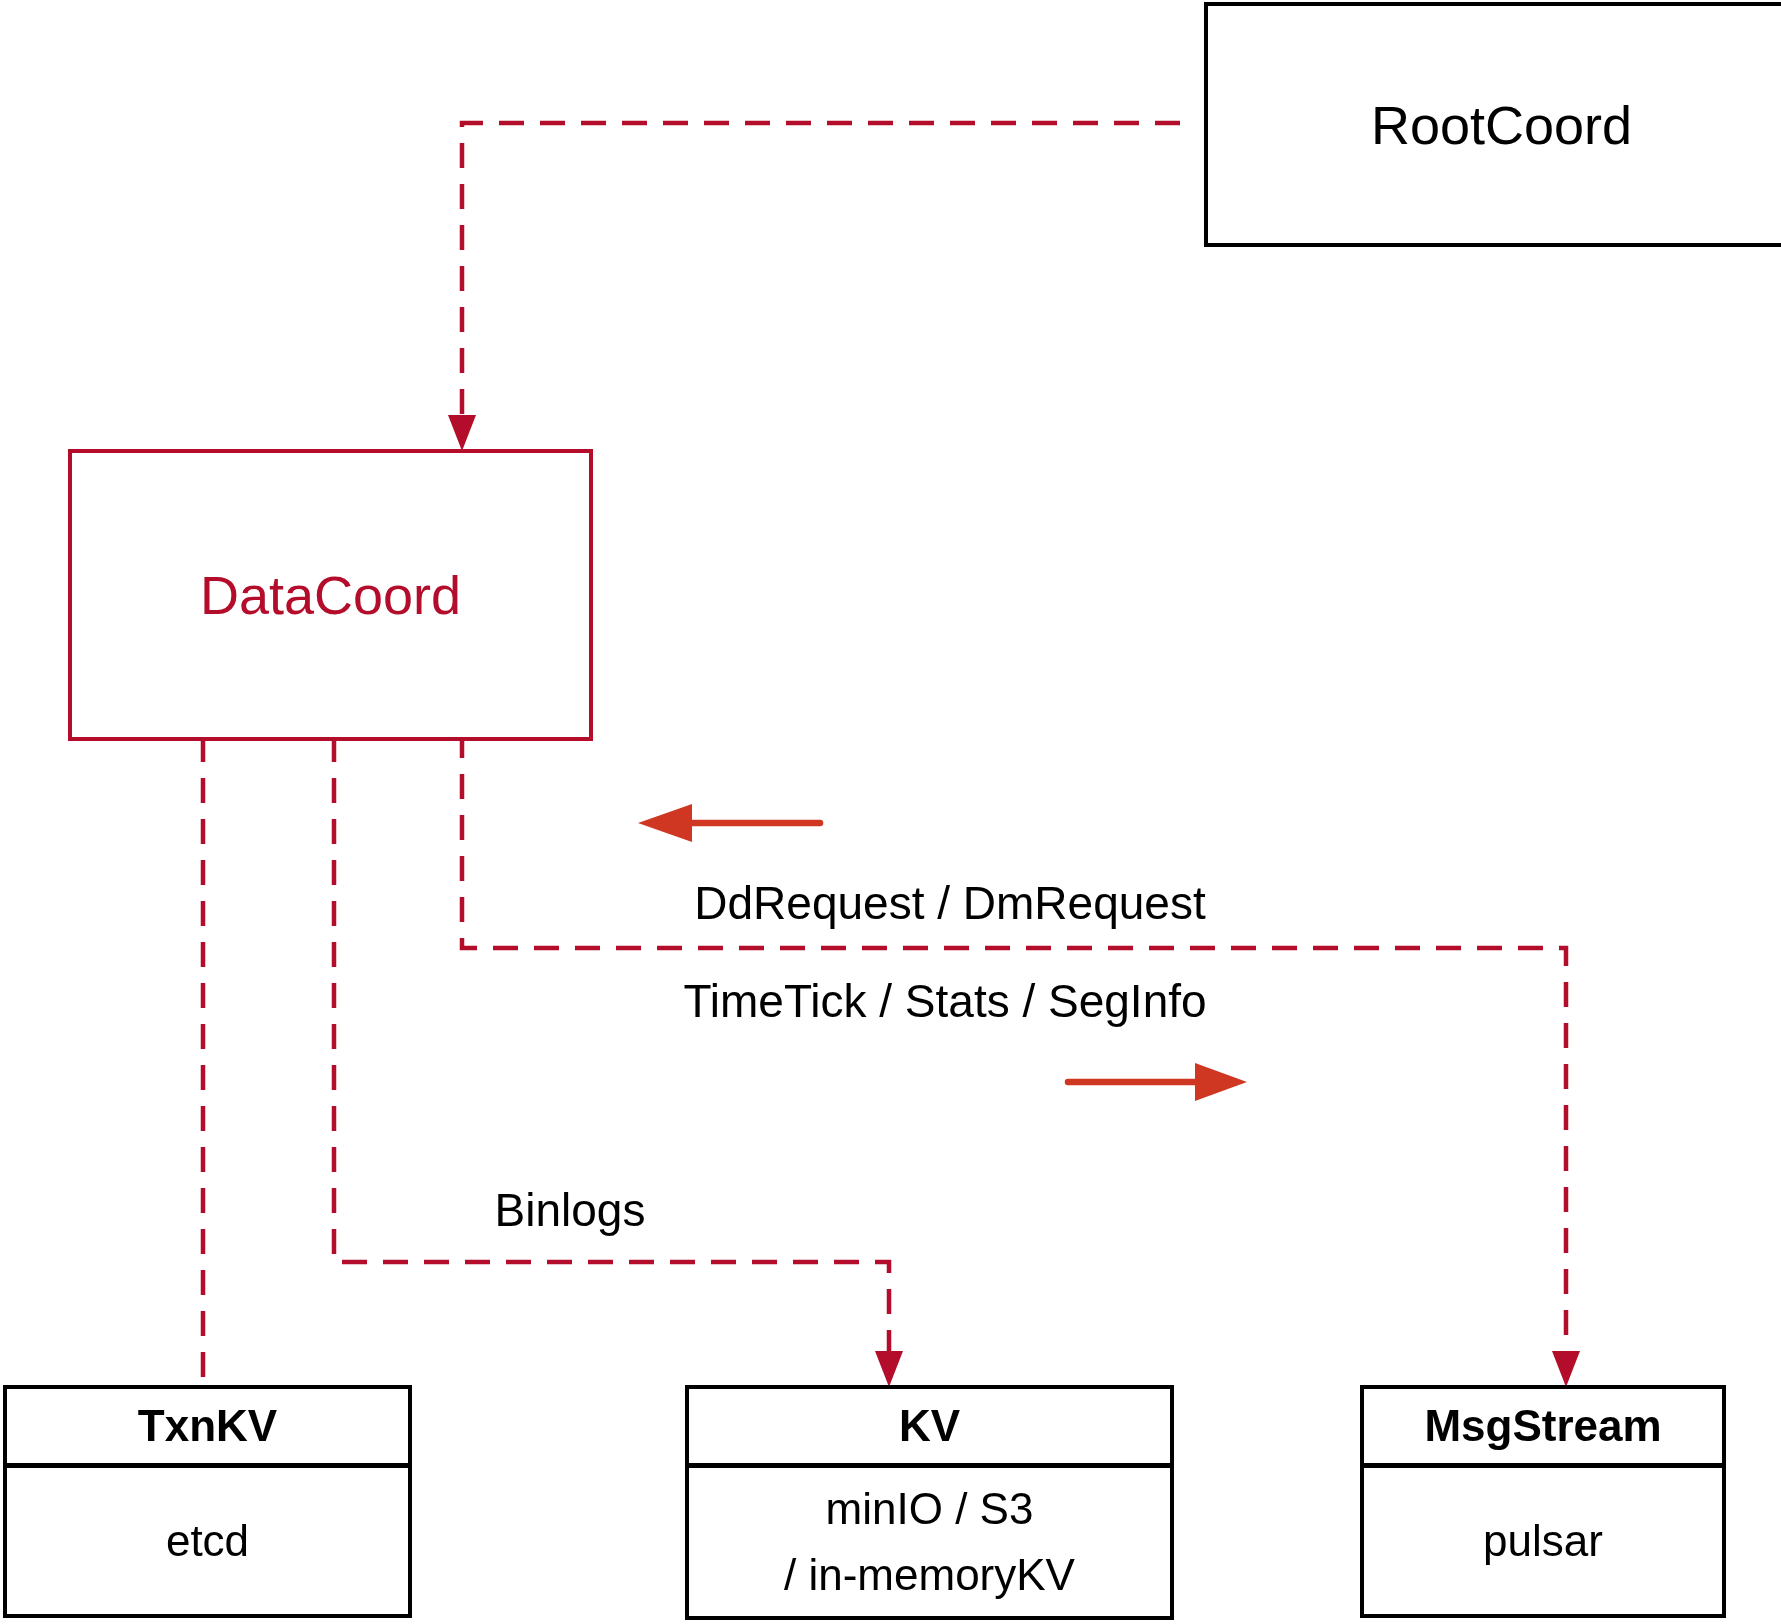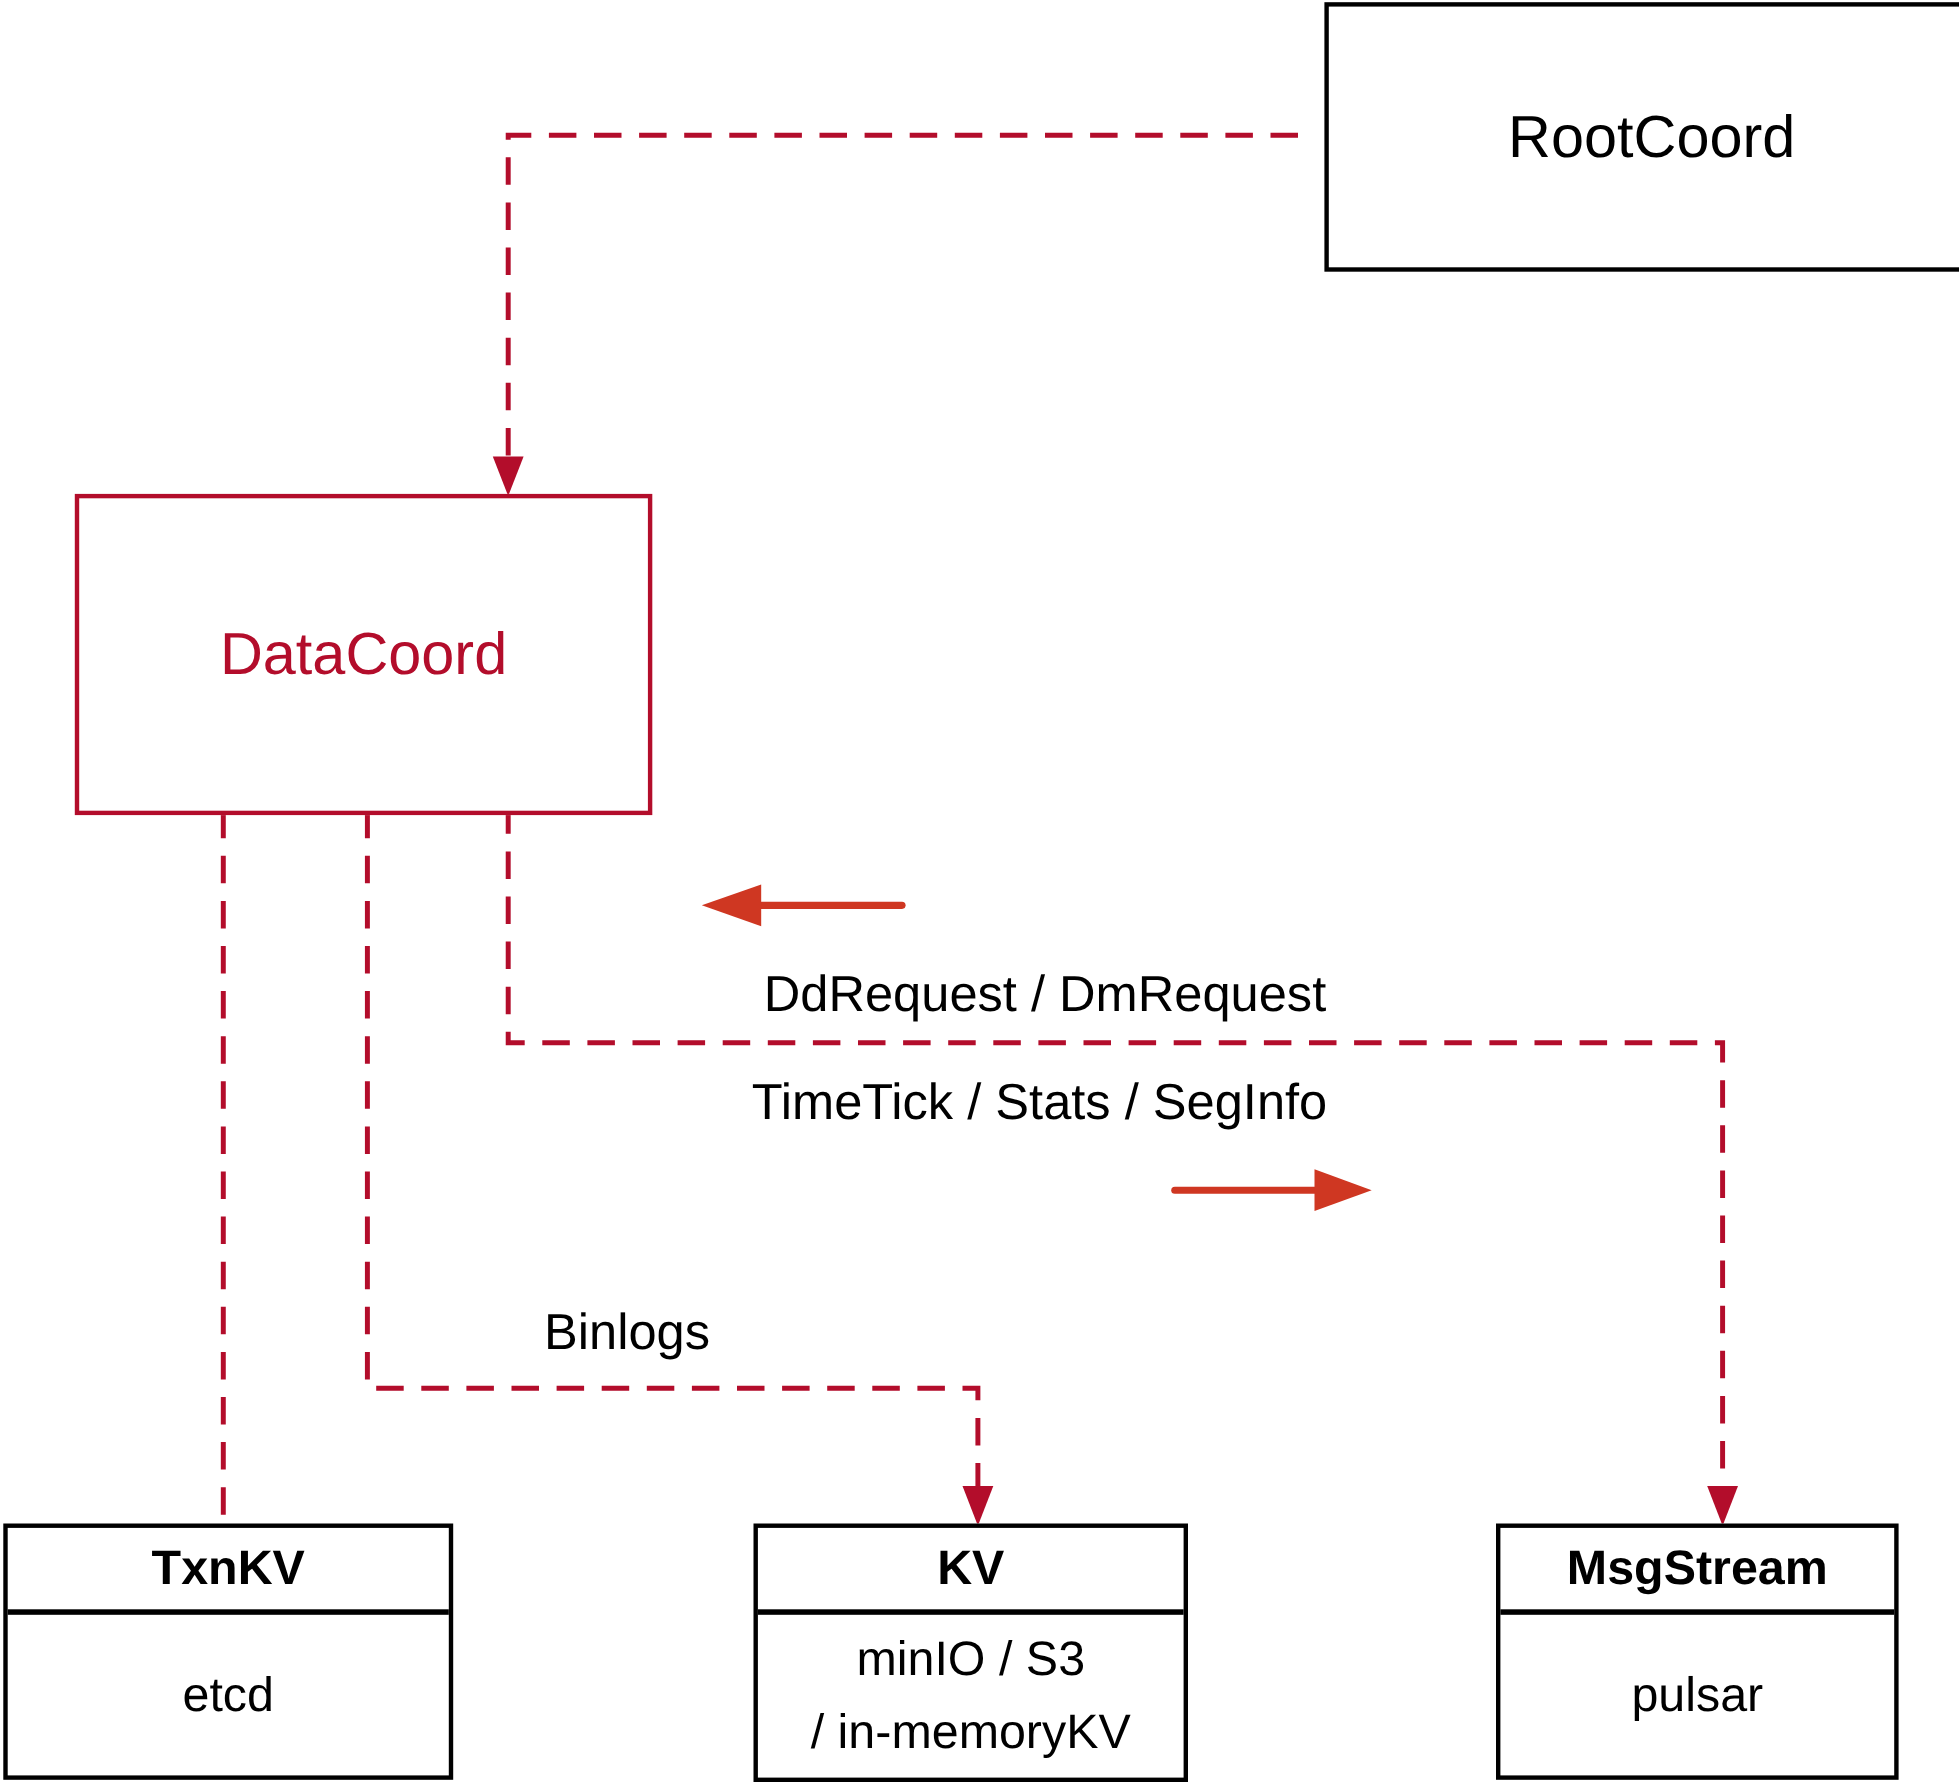--- a/index.html
+++ b/index.html
@@ -110,21 +110,21 @@
 
   <div class="tbox" style="left:3px;top:1385px;width:409px;height:233px">
     <div class="tbox-header">
       <span>TxnKV</span>
     </div>
     <div class="tbox-body">
       <span>etcd</span>
     </div>
   </div>
 
-  <div class="tbox" style="left:685px;top:1385px;width:395px;height:235px">
+  <div class="tbox" style="left:685px;top:1385px;width:489px;height:235px">
     <div class="tbox-header">
       <span>KV</span>
     </div>
     <div class="tbox-body">
       <span>minIO / S3</span>
       <span>/ in-memoryKV</span>
     </div>
   </div>
 
   <div class="tbox" style="left:1360px;top:1385px;width:366px;height:233px">

